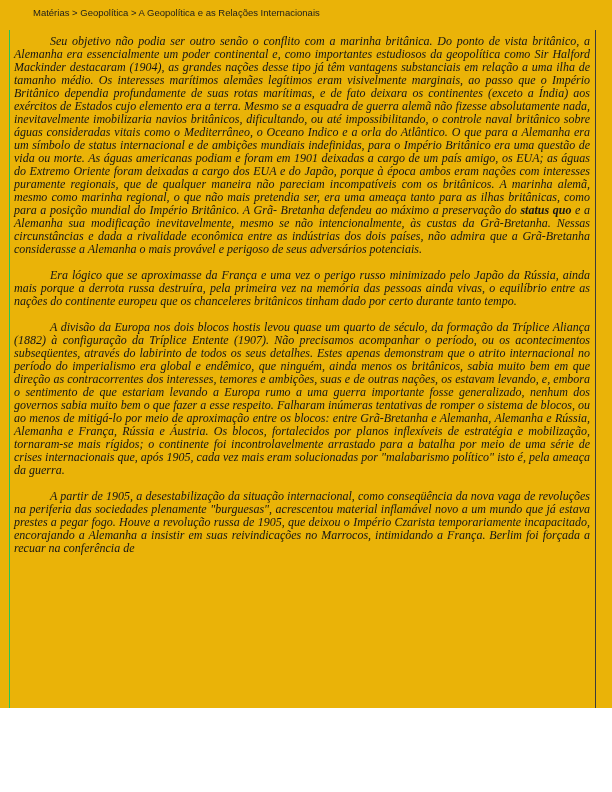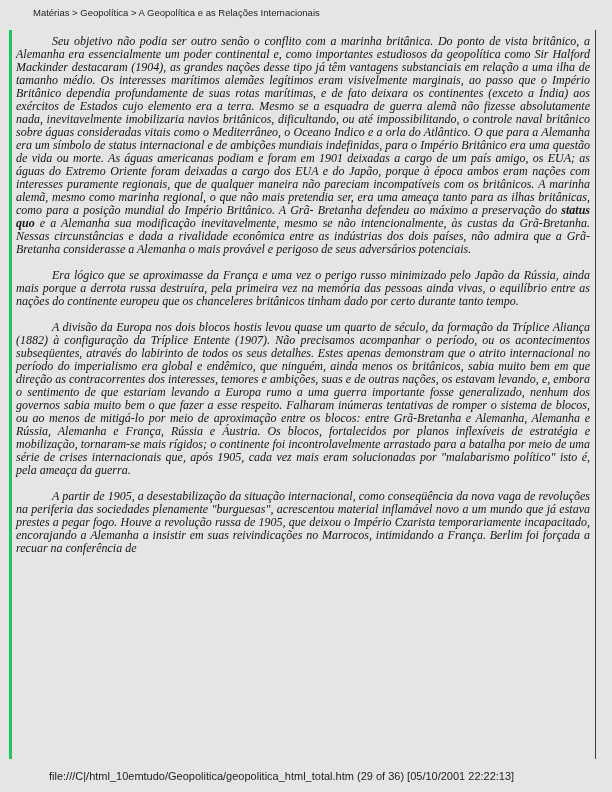--- a/index.html
+++ b/index.html
@@ -3,41 +3,41 @@
 <meta charset="utf-8">
 <style>
   html, body {
     margin: 0;
     padding: 0;
     background: #ffffff;
   }
   .page {
     position: relative;
     width: 612px;
-    height: 792px;
-    background: #e5e5e5;
+    height: 708px;
+    background: #eab308;
     overflow: hidden;
     font-family: "Liberation Serif", serif;
   }
   .breadcrumb {
     position: absolute;
     left: 33px;
     top: 7px;
     font-family: "Liberation Sans", sans-serif;
     font-size: 9.5px;
     color: #1c1c1c;
     white-space: nowrap;
   }
   .content-box {
     position: absolute;
     left: 9px;
     top: 30px;
     width: 587px;
     height: 729px;
-    border-left: 3px solid #22c55e;
+    border-left: 1px solid #22c55e;
     border-right: 1px solid #3c3c3c;
     box-sizing: border-box;
     padding: 5px 5px 0 4px;
     overflow: hidden;
   }
   .content-box p {
     margin: 0 0 13px 0;
     font-family: "Liberation Serif", serif;
     font-style: italic;
     font-size: 12px;

